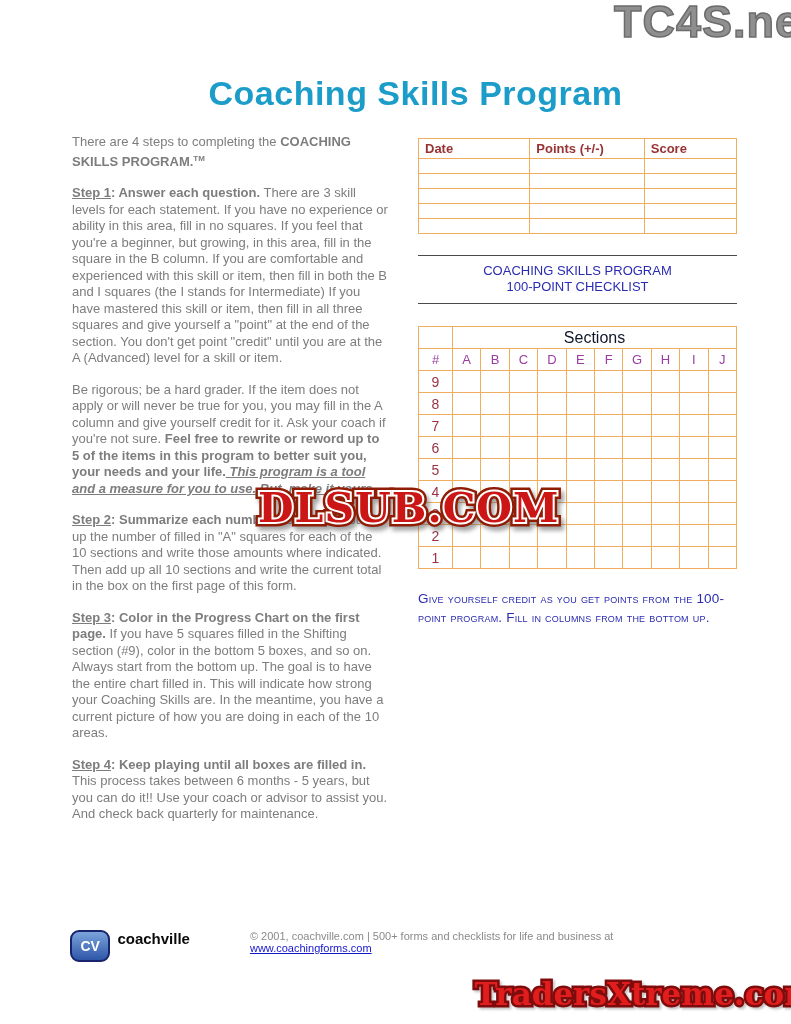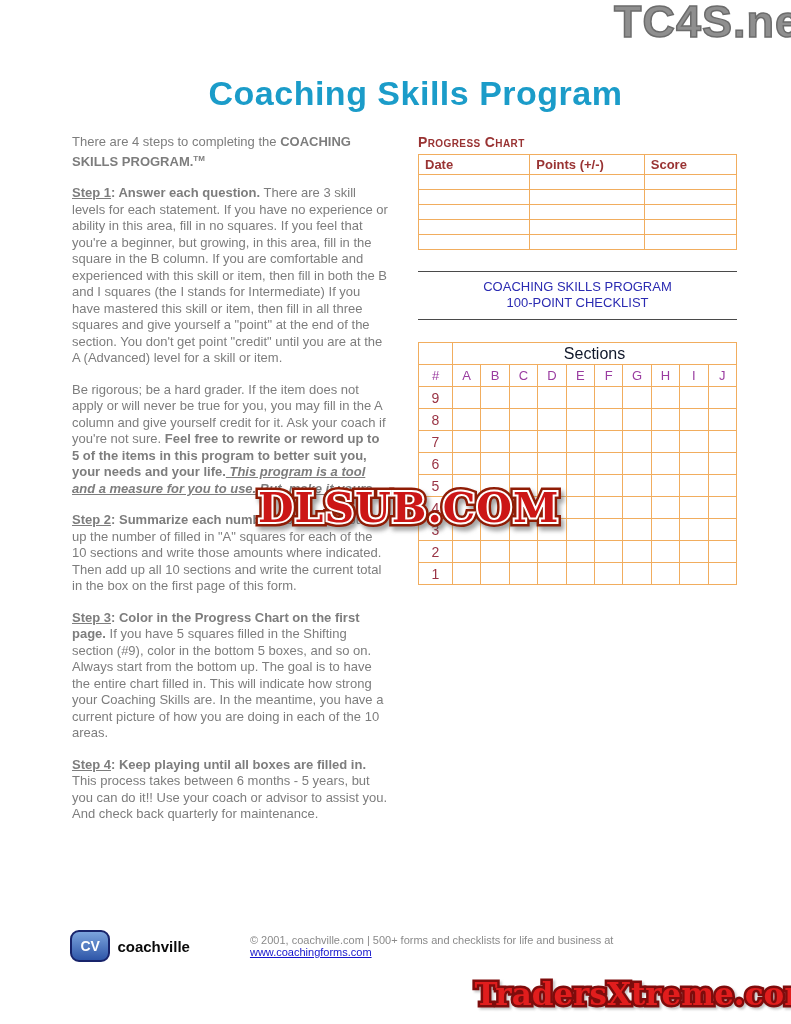--- a/index.html
+++ b/index.html
@@ -39,21 +39,21 @@
   .sections td{border:1px solid #f1ad5e;text-align:center;height:21px;padding:0;}
   .c-rl{width:34px;}
   .sec-hdr{color:#0f172a;font-size:16px;}
   .colh{color:#9a3ca0;font-size:13px;}
   .sections .rl{color:#993344;font-size:14px;}
 
   .note{margin:20px 0 0;color:#2b2bb2;font-size:13.5px;line-height:19px;
         font-variant:small-caps;letter-spacing:.2px;}
 
   
-  .footer{position:absolute;left:70px;top:930px;width:660px;display:flex;align-items:center;}
+  .footer{position:absolute;left:70px;top:930px;width:660px;display:flex;}
   .cv{width:37px;height:28px;border-radius:9px;background:linear-gradient(#7ba4dc,#2e56a8);
       border:2px solid #18246b;color:#ffffff;display:flex;align-items:center;justify-content:center;
       font-weight:bold;font-size:14px;}
   .brand{margin-left:7px;font-weight:bold;font-size:15px;color:#0a0a0a;}
   .copy{margin-left:60px;font-size:11px;color:#8a8a8a;}
   .link{color:#1515cc;text-decoration:underline;cursor:pointer;}
 
   
   .dlsub{position:absolute;left:258px;top:484px;font-family:"DejaVu Serif",serif;
          font-weight:bold;font-size:41px;letter-spacing:1px;white-space:nowrap;}
@@ -91,21 +91,20 @@
 
     <p><span class="b u">Step 2</span><span class="b">:  Summarize each number.</span><span>  To do this, count up the number of filled in "A" squares for each of the 10 sections and write those amounts where indicated. Then add up all 10 sections and write the current total in the box on the first page of this form.</span></p>
 
     <p><span class="b u">Step 3</span><span class="b">:  Color in the Progress Chart on the first page.</span><span>  If you have 5 squares filled in the Shifting section (#9), color in the bottom 5 boxes, and so on. Always start from the bottom up.  The goal is to have the entire chart filled in.  This will indicate how strong your Coaching Skills are.   In the meantime, you have a current picture of how you are doing in each of the 10 areas.</span></p>
 
     <p><span class="b u">Step 4</span><span class="b">:  Keep playing until all boxes are filled in.</span><span> This process takes between 6 months - 5 years, but you can do it!!  Use your coach or advisor to assist you.  And check back quarterly for maintenance.</span></p>
   </div>
 
   <div class="right-col">
 
-    <div class="pc-title">Progress Chart</div>
 
     <table class="progress">
       <colgroup>
           <col style="width:35%">
           <col style="width:36%">
           <col style="width:29%">
         </colgroup>
       <thead>
         <tr>
           <th>Date</th>
@@ -285,20 +284,21 @@
             <td></td>
             <td></td>
             <td></td>
             <td></td>
             <td></td>
             <td></td>
           </tr>
         </tbody>
     </table>
 
+    <p class="note">Give yourself credit as you get points from the 100-point program.  Fill in columns from the bottom up.</p>
   </div>
 
   <div class="footer">
     <div class="cv">
       <span>CV</span>
     </div>
     <span class="brand">coachville</span>
     <span class="copy"><span>© 2001, coachville.com | 500+ forms and checklists for life and business at </span><a class="link">www.coachingforms.com</a></span>
   </div>
 

